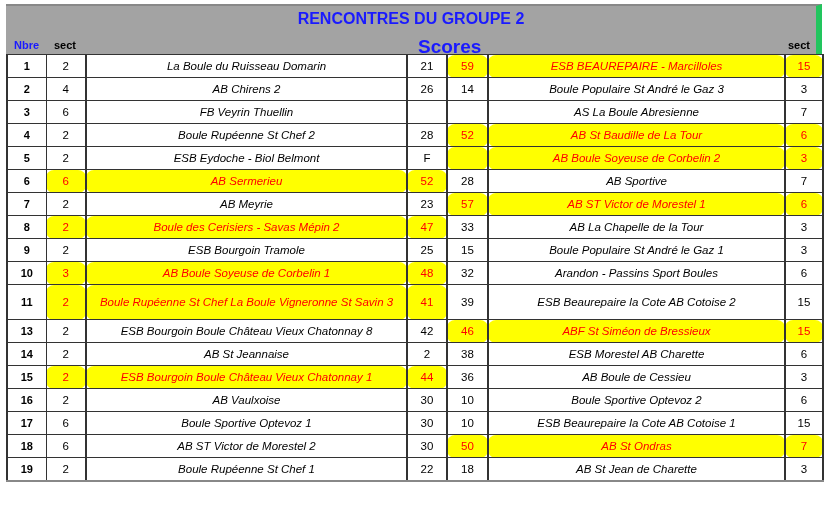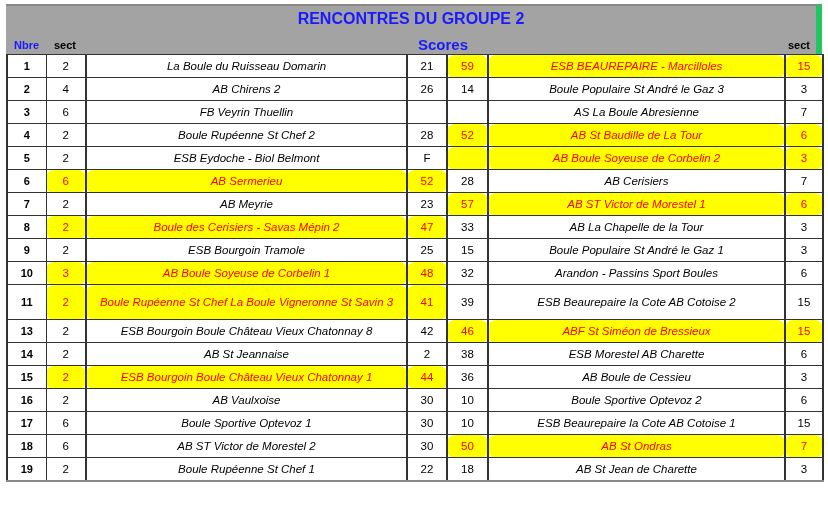--- a/index.html
+++ b/index.html
@@ -5,21 +5,21 @@
   html, body { margin: 0; padding: 0; background: #ffffff; }
   body { width: 828px; height: 518px; position: relative; overflow: hidden;
          font-family: "Liberation Sans", sans-serif; }
   .sheet { position: absolute; left: 6px; top: 4px; width: 816px; }
   .header { background: #a3a3a3; border-top: 2px solid #888; border-right: 6px solid #22c55e;
             height: 48px; position: relative; }
   .title { position: absolute; left: 0; right: 0; top: 4px; text-align: center;
            color: #1a1aff; font-weight: bold; font-size: 16px; }
   .hdr-nbre { position: absolute; left: 8px; top: 33px; color: #1a1aff; font-weight: bold; font-size: 11px; }
   .hdr-sect-l { position: absolute; left: 48px; top: 33px; color: #000; font-weight: bold; font-size: 11px; }
-  .hdr-scores { position: absolute; left: 412px; top: 30px; color: #1a1aff; font-weight: bold; font-size: 15px; }
+  .hdr-scores { position: absolute; left: 412px; top: 30px; color: #1a1aff; font-weight: bold; font-size: 19px; }
   .hdr-sect-r { position: absolute; right: 6px; top: 33px; color: #000; font-weight: bold; font-size: 11px; }
   table { border-collapse: collapse; width: 816px; table-layout: fixed; }
   td { border: 1px solid #333; height: 22px; padding: 0 2px; text-align: center;
        font-size: 11.5px; color: #000; line-height: 13px; overflow: hidden; }
   td.nbre { font-weight: bold; font-size: 11px; border-left: 2px solid #333; }
   td.team { font-style: italic; }
   td.sect-r { border-right: 2px solid #333; }
   td.win { background: #ffff00; color: #ff0000; border-radius: 8px; }
   td.sep { border-right: 2px solid #333; }
   tr.tall td { height: 34px; text-align: center; }
@@ -91,21 +91,21 @@
           <td class="sep win"></td>
           <td class="team sep win">AB Boule Soyeuse de Corbelin 2</td>
           <td class="sect-r win">3</td>
         </tr>
         <tr>
           <td class="nbre">6</td>
           <td class="sep win">6</td>
           <td class="team sep win">AB Sermerieu</td>
           <td class="sep win">52</td>
           <td class="sep">28</td>
-          <td class="team sep">AB Cerisiers</td>
+          <td class="team sep">AB Sportive</td>
           <td class="sect-r">7</td>
         </tr>
         <tr>
           <td class="nbre">7</td>
           <td class="sep">2</td>
           <td class="team sep">AB Meyrie</td>
           <td class="sep">23</td>
           <td class="sep win">57</td>
           <td class="team sep win">AB ST Victor de Morestel 1</td>
           <td class="sect-r win">6</td>

